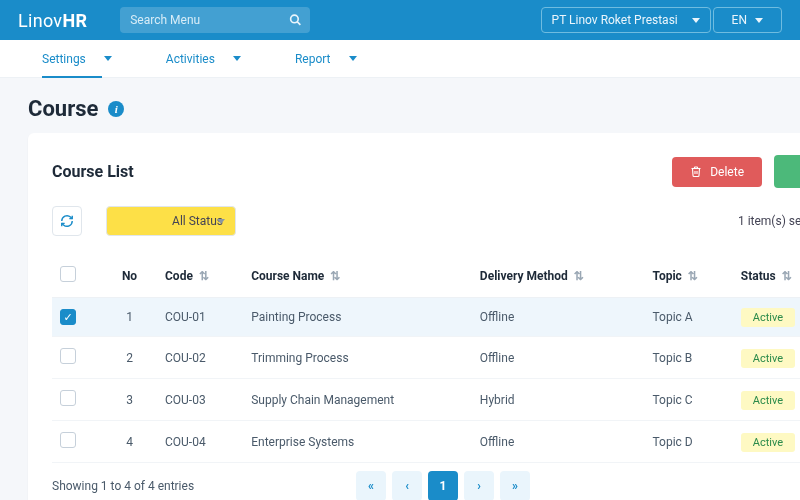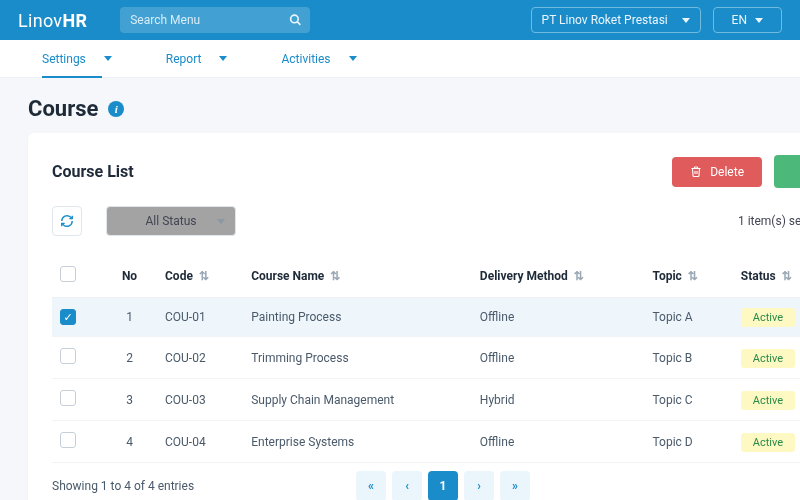--- a/index.html
+++ b/index.html
@@ -5,42 +5,42 @@
   *{box-sizing:border-box;margin:0;padding:0;font-family:-apple-system,BlinkMacSystemFont,"Segoe UI",Roboto,Arial,sans-serif}
   body{background:#f5f7fa;color:#1f2d3d;font-size:13px;overflow:hidden}
   .topbar{background:#1a8cc9;display:flex;align-items:center;padding:0 18px;height:40px;color:#fff}
   .logo{font-size:18px;font-weight:400;margin-right:33px;letter-spacing:.3px}
   .logo b{font-weight:700}
   .search-menu{position:relative;flex:0 0 190px}
   .search-menu input{width:100%;background:rgba(255,255,255,.18);border:none;border-radius:4px;padding:6px 30px 6px 10px;color:#eaf5fc;font-size:12px;outline:none}
   .search-menu input::placeholder{color:#d7ecf7}
   .search-menu .sicon{position:absolute;right:8px;top:50%;transform:translateY(-50%);color:#eaf5fc}
   .topbar .spacer{flex:1}
-  .company-select{display:flex;align-items:center;border:1px solid #6fbce0;border-radius:4px;padding:5px 10px;color:#eaf5fc;font-size:12px;margin-right:12px;min-width:170px;justify-content:space-between;cursor:pointer}
+  .company-select{display:flex;align-items:center;border:1px solid #6fbce0;border-radius:4px;padding:5px 10px;color:#eaf5fc;font-size:12px;margin-right:2px;min-width:170px;justify-content:space-between;cursor:pointer}
   .lang-select{display:flex;align-items:center;border:1px solid #6fbce0;border-radius:4px;padding:5px 18px;color:#eaf5fc;font-size:12px;min-width:56px;justify-content:space-between;cursor:pointer}
   .caret{width:0;height:0;border-left:4px solid transparent;border-right:4px solid transparent;border-top:5px solid currentColor;margin-left:8px}
   .tabbar{background:#fff;display:flex;gap:54px;padding:0 42px;height:38px;align-items:center;border-bottom:1px solid #edf1f5;font-size:12px}
   .tab{display:flex;align-items:center;gap:10px;color:#1a8cc9;cursor:pointer;height:100%;position:relative}
   .tab.active::after{content:"";position:absolute;left:0;right:10px;bottom:-1px;height:2px;background:#1a8cc9}
   .page-title{display:flex;align-items:center;gap:10px;padding:18px 28px 12px;font-size:22px;font-weight:700;color:#1e2a38}
   .info-icon{width:16px;height:16px;background:#1a8cc9;color:#fff;border-radius:50%;display:flex;align-items:center;justify-content:center;font-size:11px;font-weight:700;font-style:italic;font-family:Georgia,serif}
   .card{background:#fff;margin:0 28px 20px;border-radius:6px;padding:22px 24px 18px;box-shadow:0 1px 2px rgba(20,40,60,.05);min-width:830px}
   .card-head{display:flex;align-items:center;margin-bottom:18px}
   .card-title{font-size:16px;font-weight:700;color:#1e2a38}
   .card-head .spacer{flex:1}
   .btn{display:inline-flex;align-items:center;gap:8px;border:none;border-radius:4px;padding:8px 18px;font-size:12px;cursor:pointer;color:#fff}
   .btn-danger{background:#e05b5b}
   .btn-success{background:#4cb97a;width:60px;height:33px;margin-left:12px}
   .filters{display:flex;align-items:center;margin-bottom:18px}
   .search-box{position:relative;width:180px;margin-right:12px}
   .search-box input{width:100%;border:1px solid #e0e6ec;border-radius:4px;padding:7px 10px 7px 28px;font-size:12px;color:#556;outline:none;background:#fbfcfd}
   .search-box input::placeholder{color:#9aa7b4}
   .search-box .sicon{position:absolute;left:8px;top:50%;transform:translateY(-50%);color:#9aa7b4}
   .refresh-btn{width:30px;height:30px;border:1px solid #e0e6ec;border-radius:4px;background:#fff;display:flex;align-items:center;justify-content:center;cursor:pointer;color:#1a8cc9;margin-right:24px}
-  .status-select{border:1px solid #e0e6ec;border-radius:4px;background:#a3a3a3;padding:7px 12px;min-width:130px;display:flex;align-items:center;justify-content:center;gap:10px;color:#445;cursor:pointer;font-size:12px;position:relative}
+  .status-select{border:1px solid #e0e6ec;border-radius:4px;background:#fde047;padding:7px 12px;min-width:130px;display:flex;align-items:center;justify-content:flex-end;gap:10px;color:#445;cursor:pointer;font-size:12px;position:relative}
   .status-select .caret{border-top-color:#8a97a4;position:absolute;right:10px}
   .items-count{margin-left:auto;color:#445;font-size:12px}
   table{width:100%;border-collapse:collapse}
   thead th{text-align:left;font-size:12px;font-weight:700;color:#1e2a38;padding:12px 8px;border-bottom:1px solid #edf1f5;white-space:nowrap}
   tbody td{font-size:12px;color:#4a5a6a;padding:11px 8px;border-bottom:1px solid #f1f4f7}
   tbody tr.selected{background:#eef6fc}
   .chk{width:16px;height:16px;border:1px solid #c6d0da;border-radius:3px;background:#fff;display:inline-flex;align-items:center;justify-content:center;cursor:pointer}
   .chk.checked{background:#1a8cc9;border-color:#1a8cc9;color:#fff;font-size:11px}
   .sort-icon{margin-left:6px;color:#9aa7b4}
   .badge{background:#fef9c3;color:#2a8a4a;padding:3px 12px;border-radius:3px;font-size:11px}
@@ -82,25 +82,25 @@
     <span class="caret"></span>
   </div>
 </div>
 
 <div class="tabbar">
   <div class="tab active">
     <span>Settings</span>
     <span class="caret" style="border-top-color:#1a8cc9"></span>
   </div>
   <div class="tab">
+    <span>Activities</span>
+    <span class="caret" style="border-top-color:#1a8cc9"></span>
+  </div>
+  <div class="tab">
     <span>Report</span>
-    <span class="caret" style="border-top-color:#1a8cc9"></span>
-  </div>
-  <div class="tab">
-    <span>Activities</span>
     <span class="caret" style="border-top-color:#1a8cc9"></span>
   </div>
 </div>
 
 <div class="page-title">
   <span>Course</span>
   <span class="info-icon">i</span>
 </div>
 
 <div class="card">

